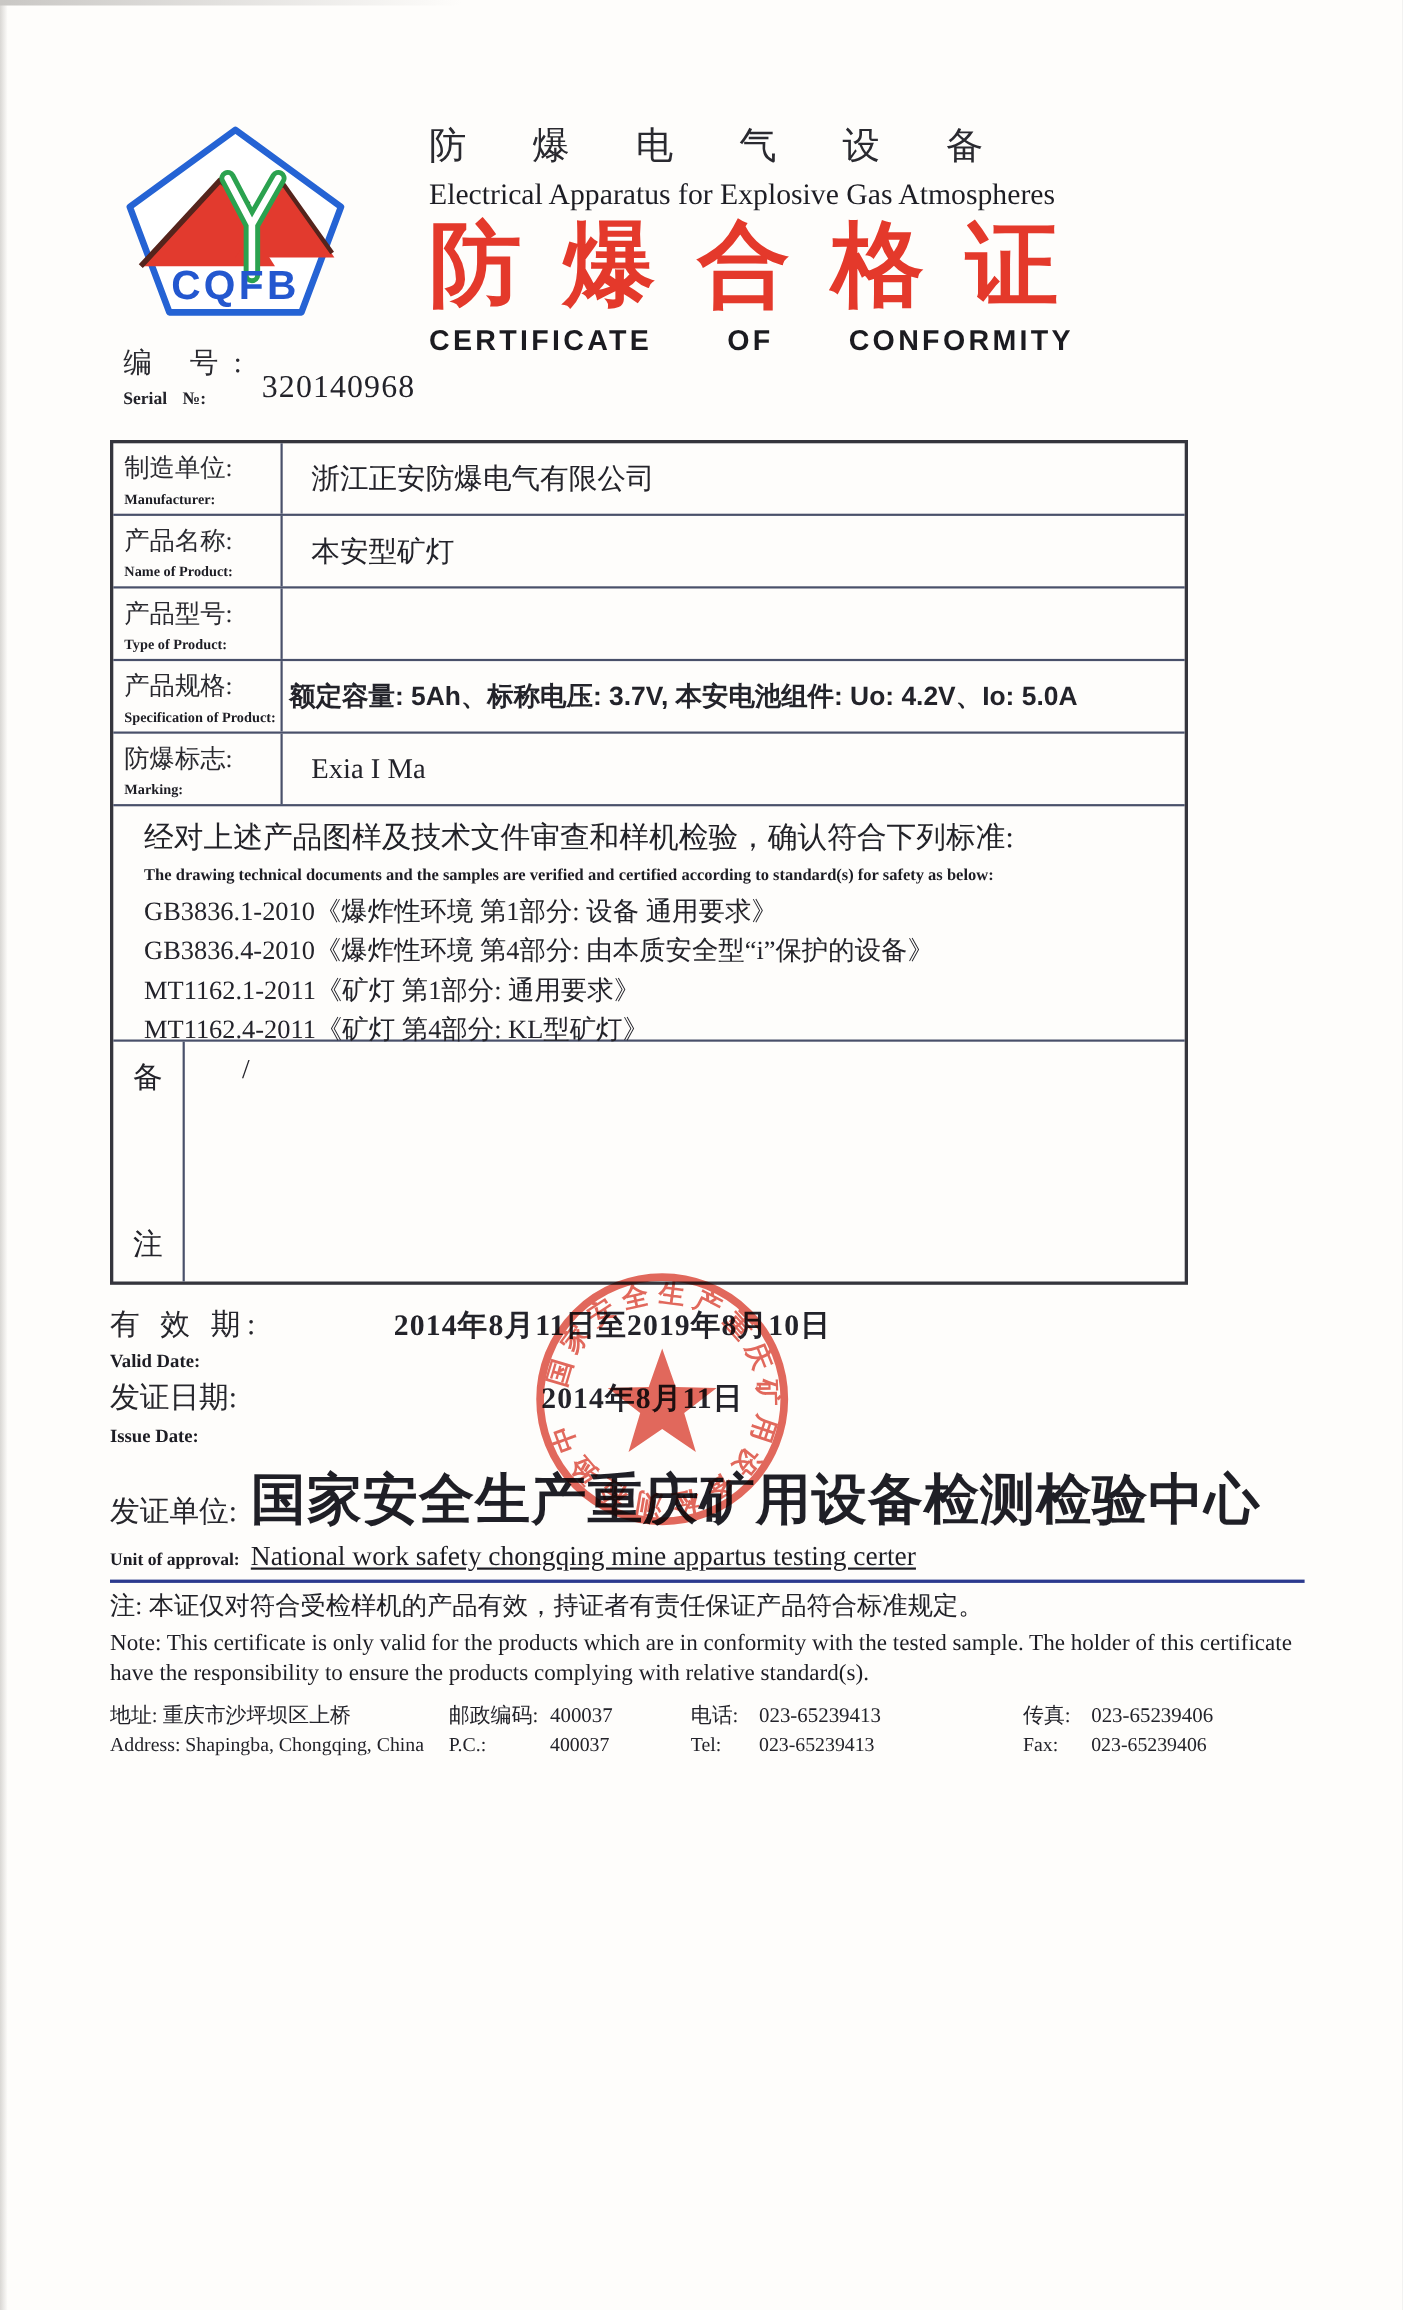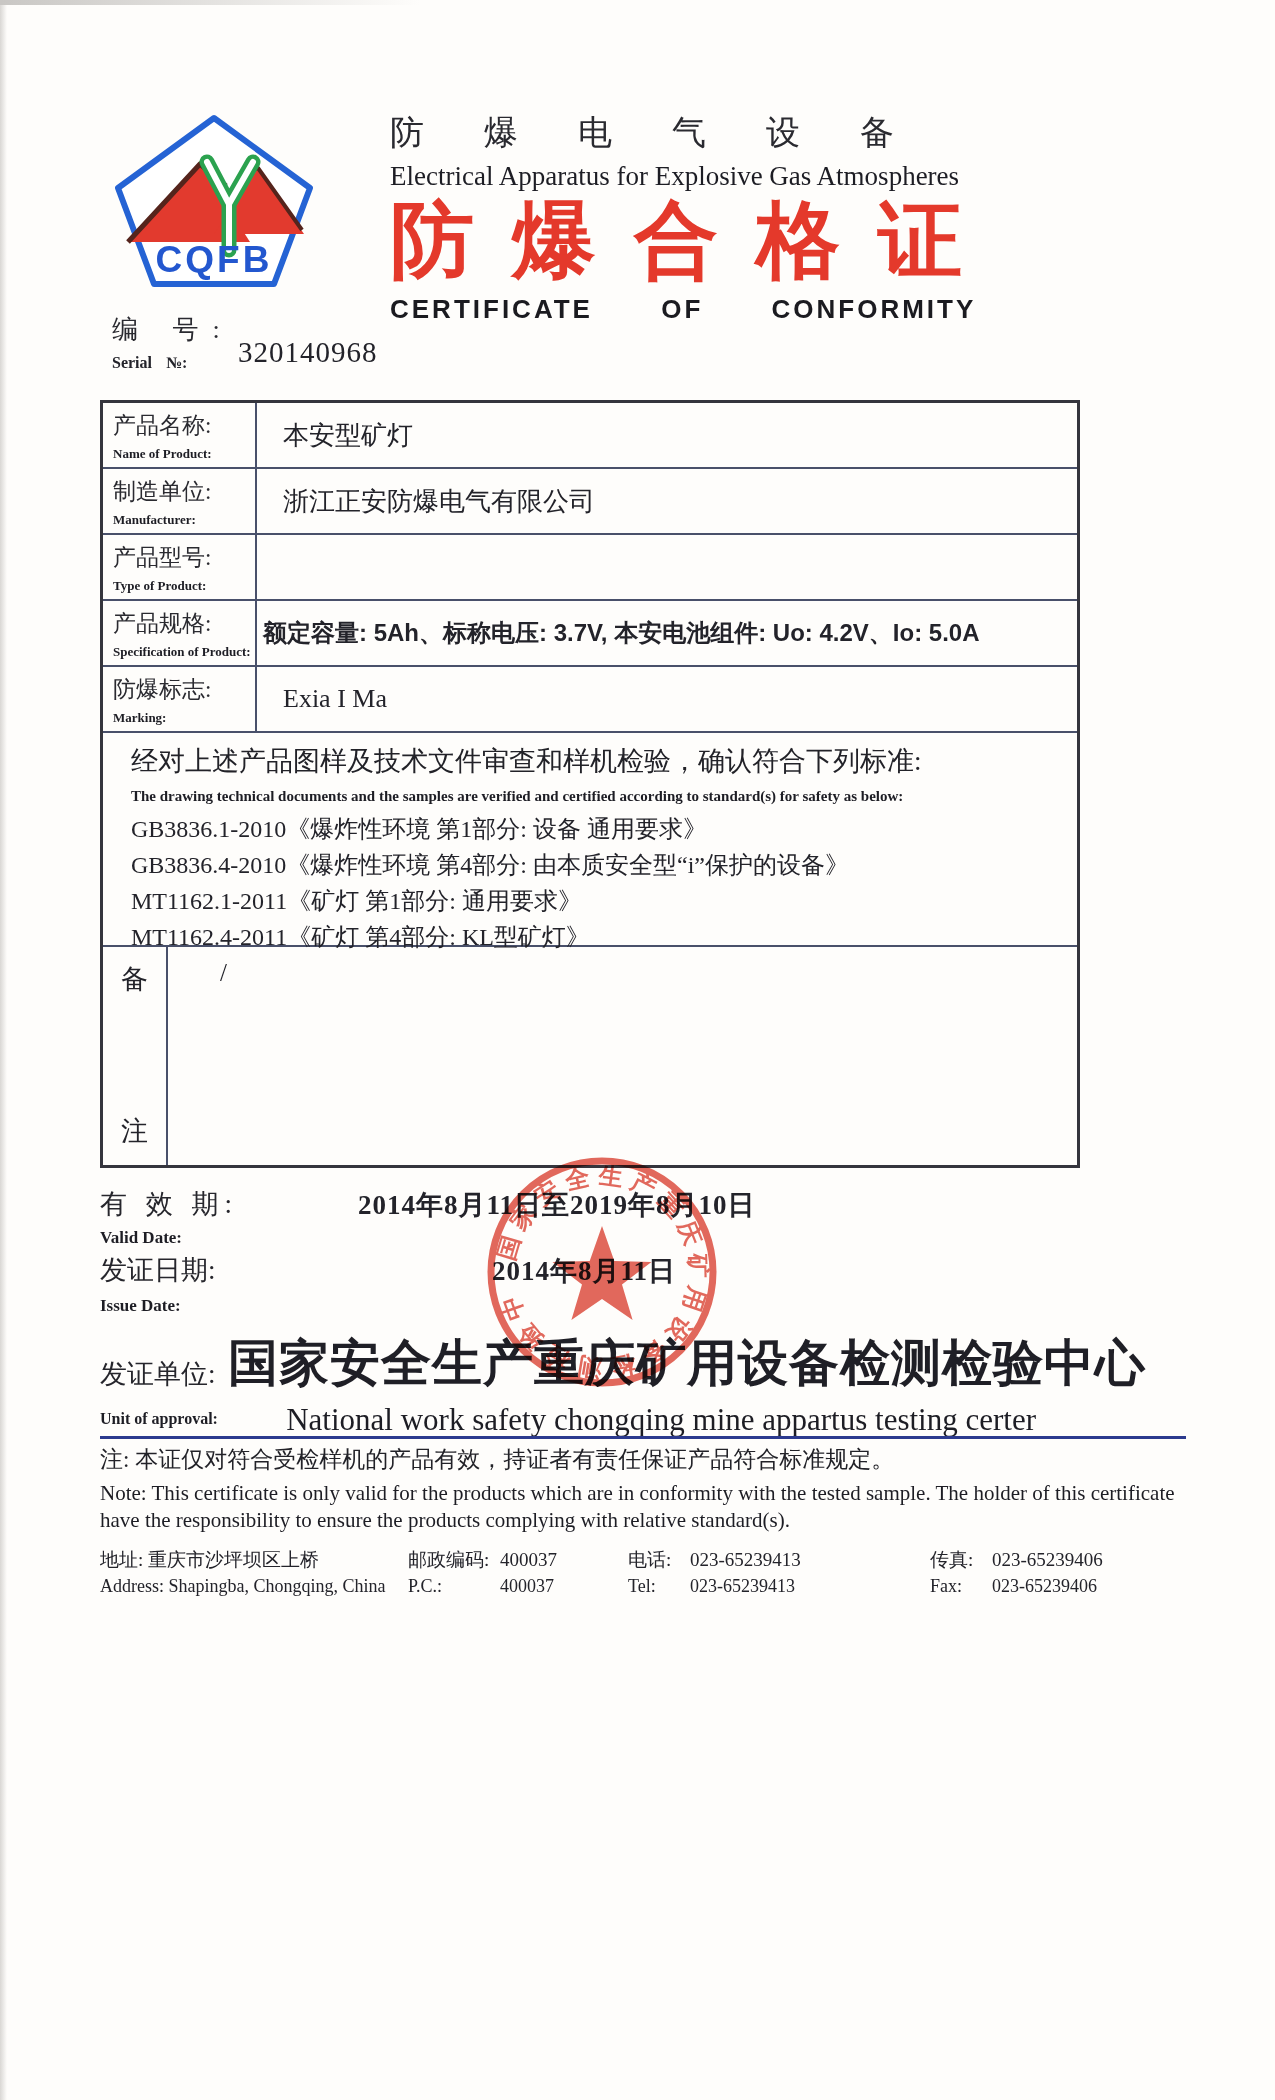--- a/index.html
+++ b/index.html
@@ -48,21 +48,21 @@
                justify-content:space-between; align-items:center; padding:14px 0 16px 0; font-size:27px; }
   .rem .rval { flex:1; padding:12px 0 0 52px; font-size:25px; }
 
   
   .lab-cn { font-size:27px; color:#26262c; white-space:nowrap; }
   .lab-en { font-size:17px; font-weight:700; color:#1d1d24; white-space:nowrap; }
   .dval  { font-size:27px; white-space:nowrap; letter-spacing:1px;font-weight:bold; }
 
   
   .appr-cn { font-size:50px; font-weight:700; letter-spacing:1px; white-space:nowrap; color:#1f1f26; }
-  .appr-en { width:808px; text-align:right; font-size:31px; color:#1d1d24; white-space:nowrap; }
+  .appr-en { width:808px; text-align:left; font-size:25px; color:#1d1d24; white-space:nowrap;text-decoration:underline; }
 
   .rule { left:100px; top:1436px; width:1086px; height:3px; background:#2c3a8e; }
 
   
   .note { left:100px; top:1444px; width:1102px; }
   .note-cn { font-size:23px; margin-bottom:5px; color:#222228; }
   .note-en { font-size:21px; line-height:27px; color:#1d1d24; }
 
   
   .contact { top:1546px; line-height:27px; font-size:19px; white-space:nowrap; }
@@ -103,32 +103,32 @@
   <div class="abs serial">
     <div class="serial-cn">编  号:</div>
     <div class="serial-en">Serial  №:</div>
     <span class="serial-val">320140968</span>
   </div>
 
   <div class="abs tbl">
 
     <div class="trow">
       <div class="lbl">
+        <span class="cn">制造单位:</span>
+        <span class="en">Manufacturer:</span>
+      </div>
+      <div class="val">浙江正安防爆电气有限公司</div>
+    </div>
+
+    <div class="trow">
+      <div class="lbl">
         <span class="cn">产品名称:</span>
         <span class="en">Name of Product:</span>
       </div>
       <div class="val">本安型矿灯</div>
-    </div>
-
-    <div class="trow">
-      <div class="lbl">
-        <span class="cn">制造单位:</span>
-        <span class="en">Manufacturer:</span>
-      </div>
-      <div class="val">浙江正安防爆电气有限公司</div>
     </div>
 
     <div class="trow">
       <div class="lbl">
         <span class="cn">产品型号:</span>
         <span class="en">Type of Product:</span>
       </div>
     </div>
 
     <div class="trow">

